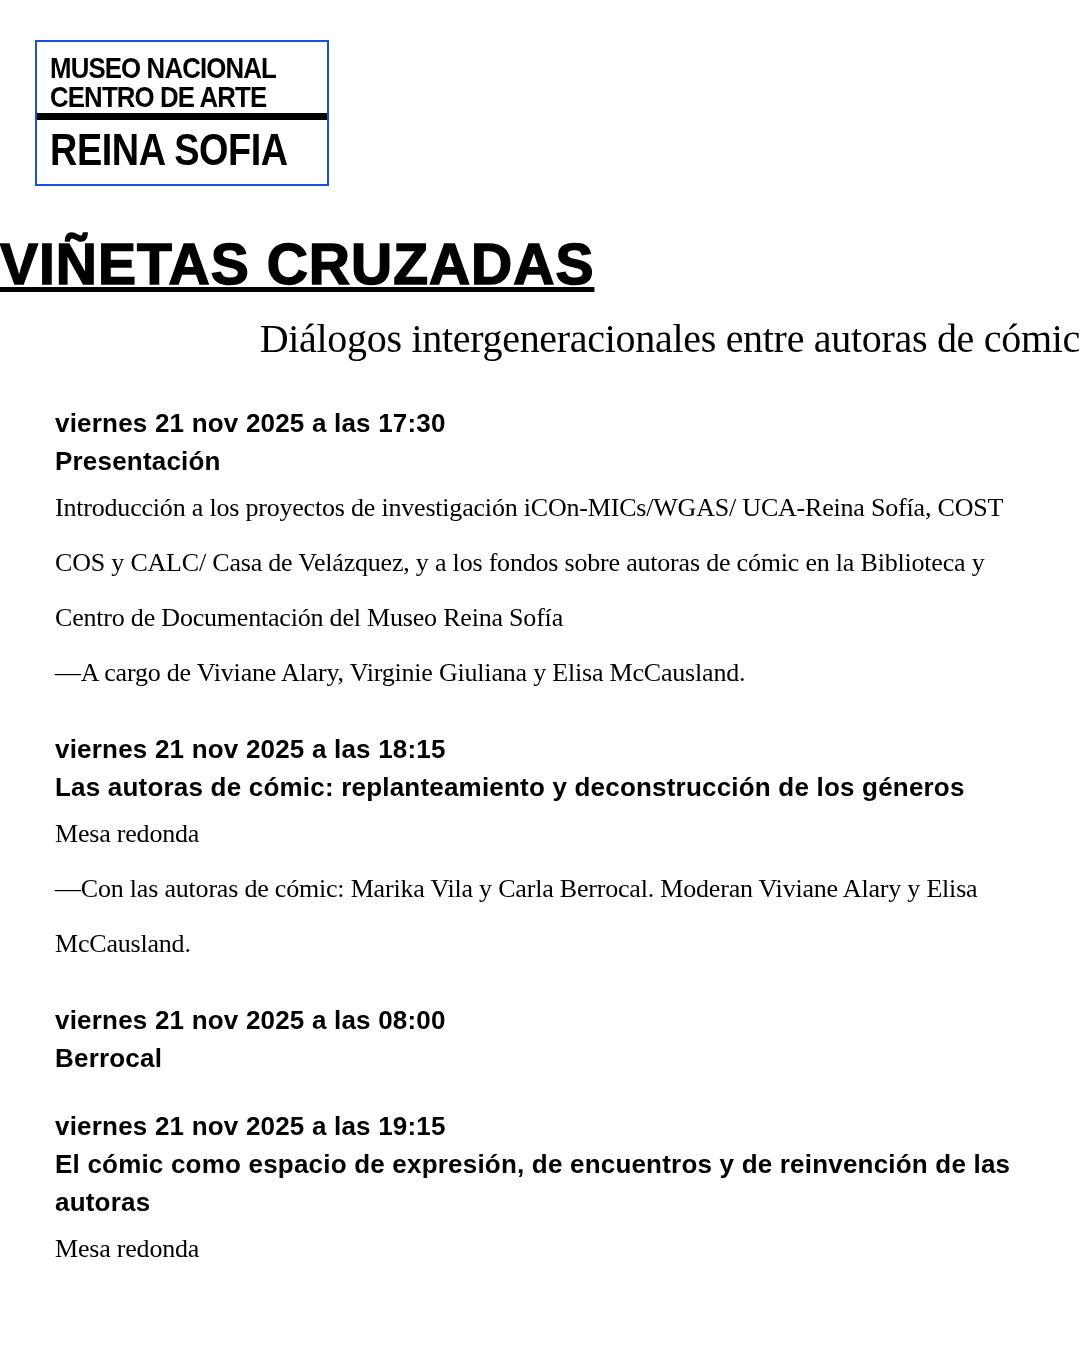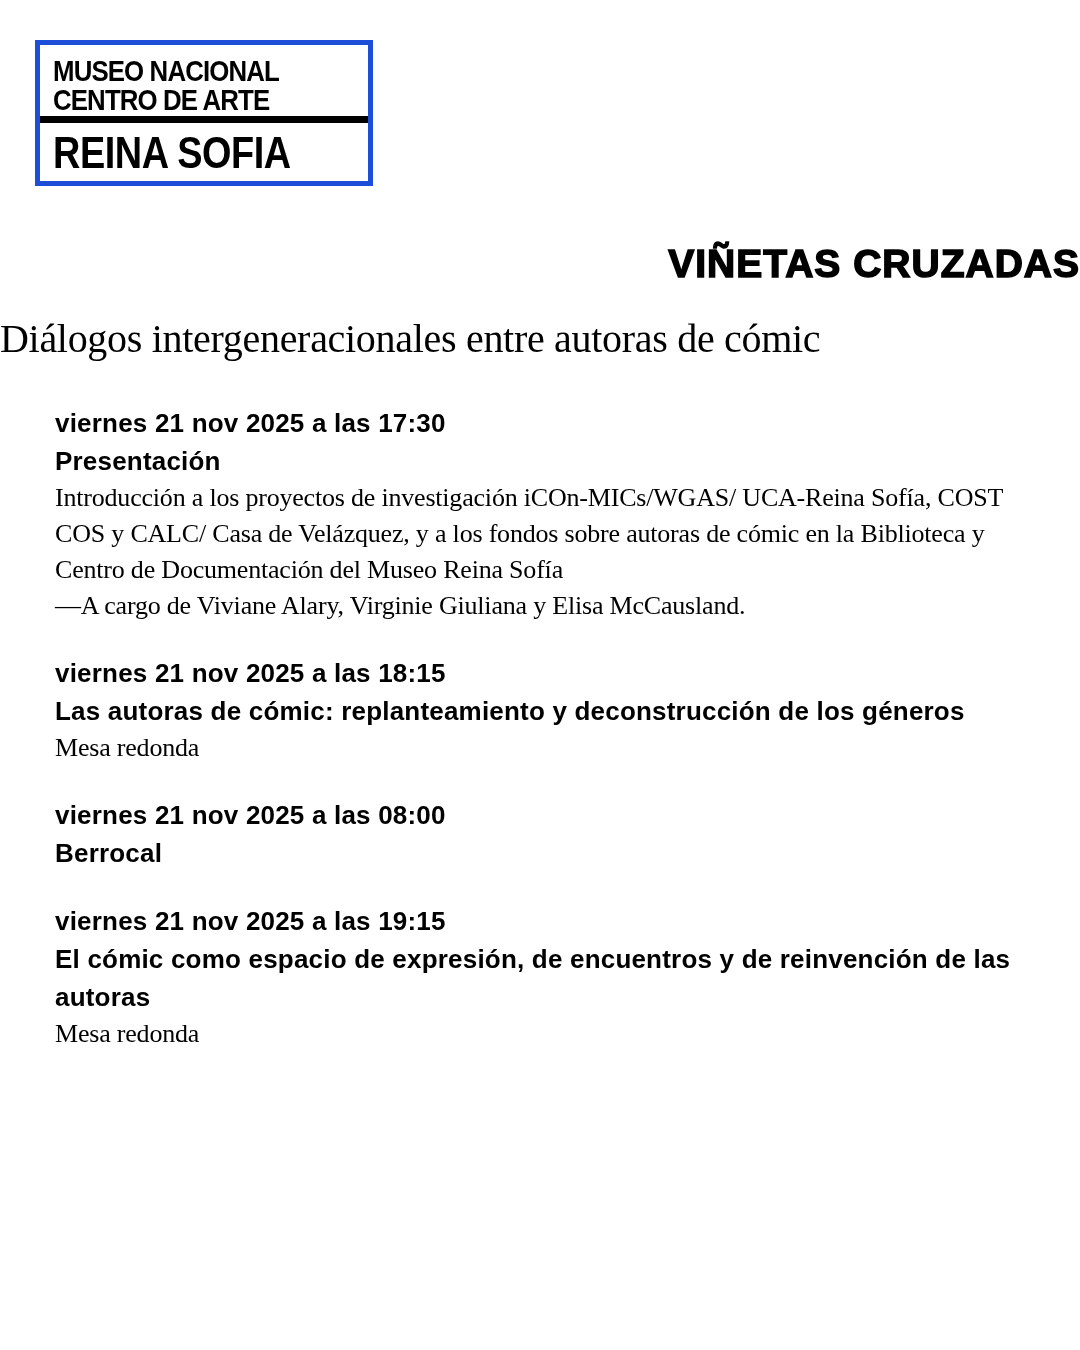--- a/index.html
+++ b/index.html
@@ -1,54 +1,54 @@
 <!DOCTYPE html>
 <html><head>
 <meta charset="utf-8">
 <style>
   html, body { margin: 0; padding: 0; background: #ffffff; }
   body { width: 1080px; height: 1350px; position: relative; overflow: hidden; color: #000; }
   .logo {
-    position: absolute; left: 35px; top: 40px; width: 338px; height: 146px;
-    box-sizing: border-box; border: 5px solid #1d4ed8; background: #fff;
+    position: absolute; left: 35px; top: 40px; width: 294px; height: 146px;
+    box-sizing: border-box; border: 2px solid #1d4ed8; background: #fff;
   }
   .logo-top {
     position: absolute; left: 0; top: 0; right: 0; height: 78px;
     border-bottom: 7px solid #000; box-sizing: border-box;
     padding: 11px 0 0 13px;
     font-family: "Liberation Sans", sans-serif; font-weight: bold;
     font-size: 30px; line-height: 29px; letter-spacing: -1px;
     transform-origin: left top;
   }
   .logo-top span { display: block; transform: scaleX(0.86); transform-origin: left; white-space: nowrap; }
   .logo-bottom {
     position: absolute; left: 13px; top: 84px;
     font-family: "Liberation Sans", sans-serif; font-weight: bold;
     font-size: 44px; line-height: 48px; letter-spacing: -0.5px;
     transform: scaleX(0.86); transform-origin: left; white-space: nowrap;
   }
   .title {
-    position: absolute; left: 0; right: 0; top: 232px; text-align: right;
-    font-family: "Liberation Sans", sans-serif; font-weight: 900; font-size: 39px;
-    line-height: 64px; letter-spacing: 1px;
+    position: absolute; left: 0; right: 0; top: 232px; text-align: left;
+    font-family: "Liberation Sans", sans-serif; font-weight: 900; font-size: 57px;
+    line-height: 64px; letter-spacing: 1px; text-decoration: underline;
     -webkit-text-stroke: 1.5px #000;
   }
   .subtitle {
-    position: absolute; left: 0; right: 0; top: 314px; text-align: left;
+    position: absolute; left: 0; right: 0; top: 314px; text-align: right;
     font-family: "Liberation Serif", serif; font-size: 40px; line-height: 50px;
     letter-spacing: -0.3px;
   }
   .schedule { position: absolute; left: 35px; right: 30px; top: 404px; margin-left: 20px; }
   .event { margin-bottom: 30px; }
   .ev-date, .ev-title {
     font-family: "Liberation Sans", sans-serif; font-weight: bold;
     font-size: 26px; line-height: 38px; letter-spacing: 0.2px;
   }
   .ev-text {
-    font-family: "Liberation Serif", serif; font-size: 26px; line-height: 36px;
+    font-family: "Liberation Serif", serif; font-size: 26px; line-height: 55px;
     letter-spacing: -0.2px;
   }
 </style>
 </head>
 <body>
 
 <div class="logo">
   <div class="logo-top">
     <span>MUSEO NACIONAL</span>
     <span>CENTRO DE ARTE</span>
@@ -63,20 +63,21 @@
   <div class="event">
     <div class="ev-date">viernes 21 nov 2025 a las 17:30</div>
     <div class="ev-title">Presentación</div>
     <div class="ev-text">Introducción a los proyectos de investigación iCOn-MICs/WGAS/ UCA-Reina Sofía, COST COS y CALC/ Casa de Velázquez, y a los fondos sobre autoras de cómic en la Biblioteca y Centro de Documentación del Museo Reina Sofía</div>
     <div class="ev-text">—A cargo de Viviane Alary, Virginie Giuliana y Elisa McCausland.</div>
   </div>
   <div class="event">
     <div class="ev-date">viernes 21 nov 2025 a las 18:15</div>
     <div class="ev-title">Las autoras de cómic: replanteamiento y deconstrucción de los géneros</div>
     <div class="ev-text">Mesa redonda</div>
+    <div class="ev-text">—Con las autoras de cómic: Marika Vila y Carla Berrocal. Moderan Viviane Alary y Elisa McCausland.</div>
   </div>
   <div class="event">
     <div class="ev-date">viernes 21 nov 2025 a las 08:00</div>
     <div class="ev-title">Berrocal</div>
   </div>
   <div class="event">
     <div class="ev-date">viernes 21 nov 2025 a las 19:15</div>
     <div class="ev-title">El cómic como espacio de expresión, de encuentros y de reinvención de las autoras</div>
     <div class="ev-text">Mesa redonda</div>
   </div>

